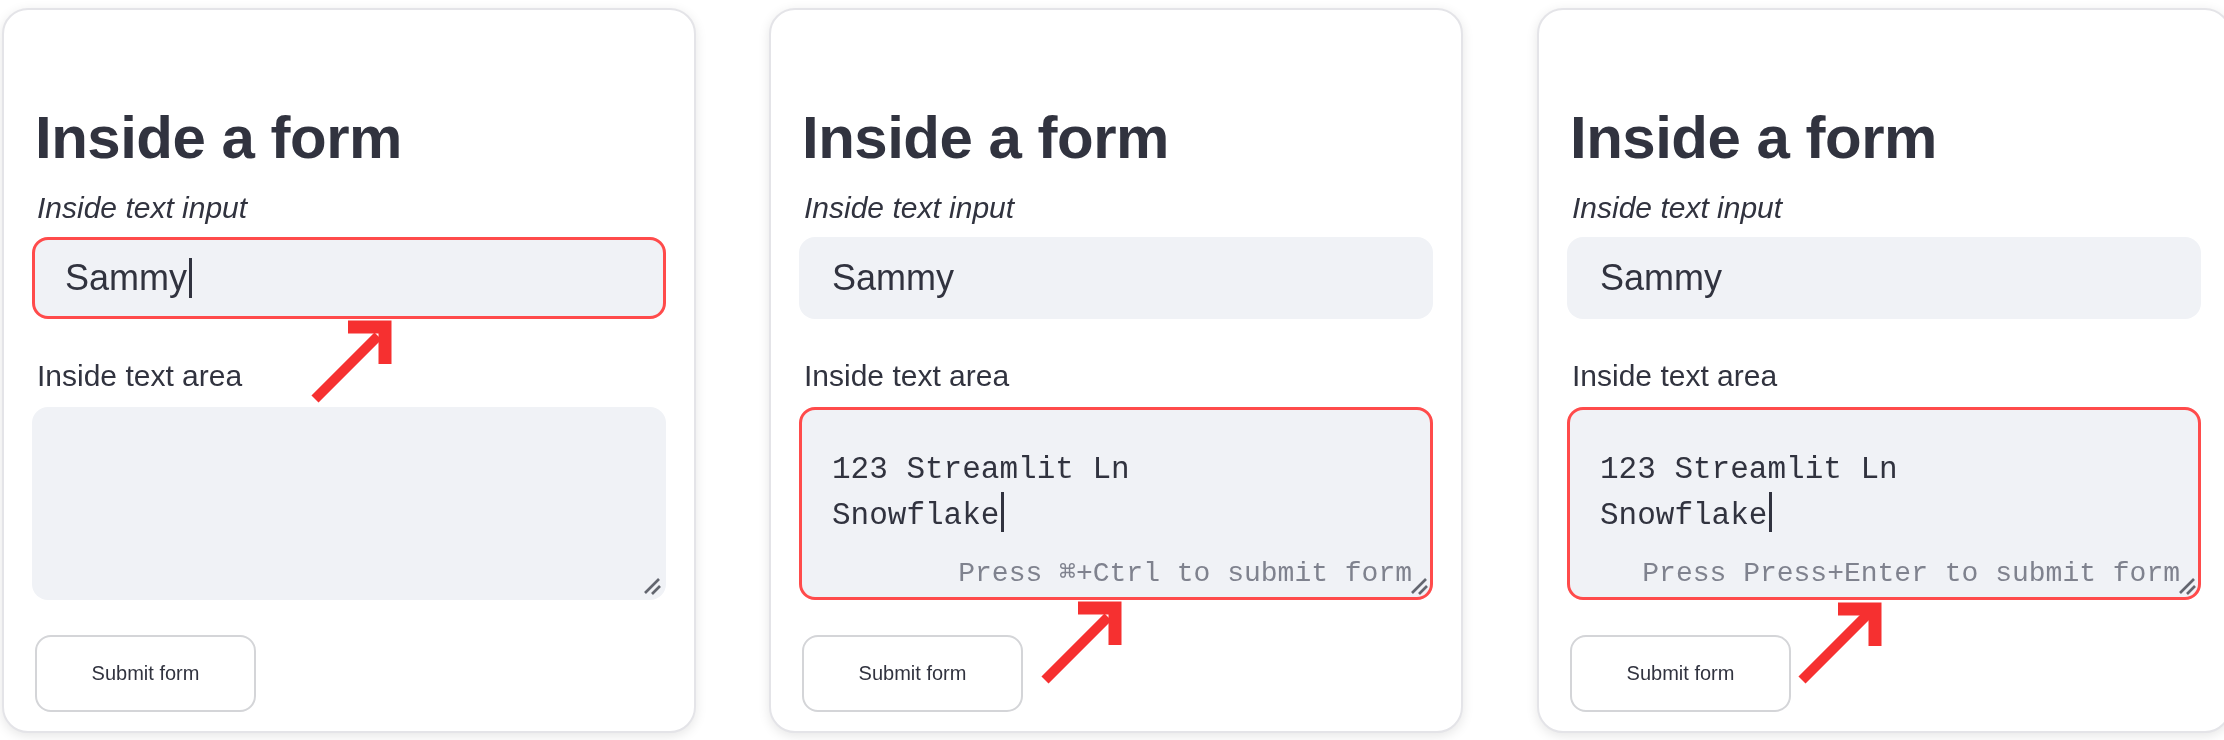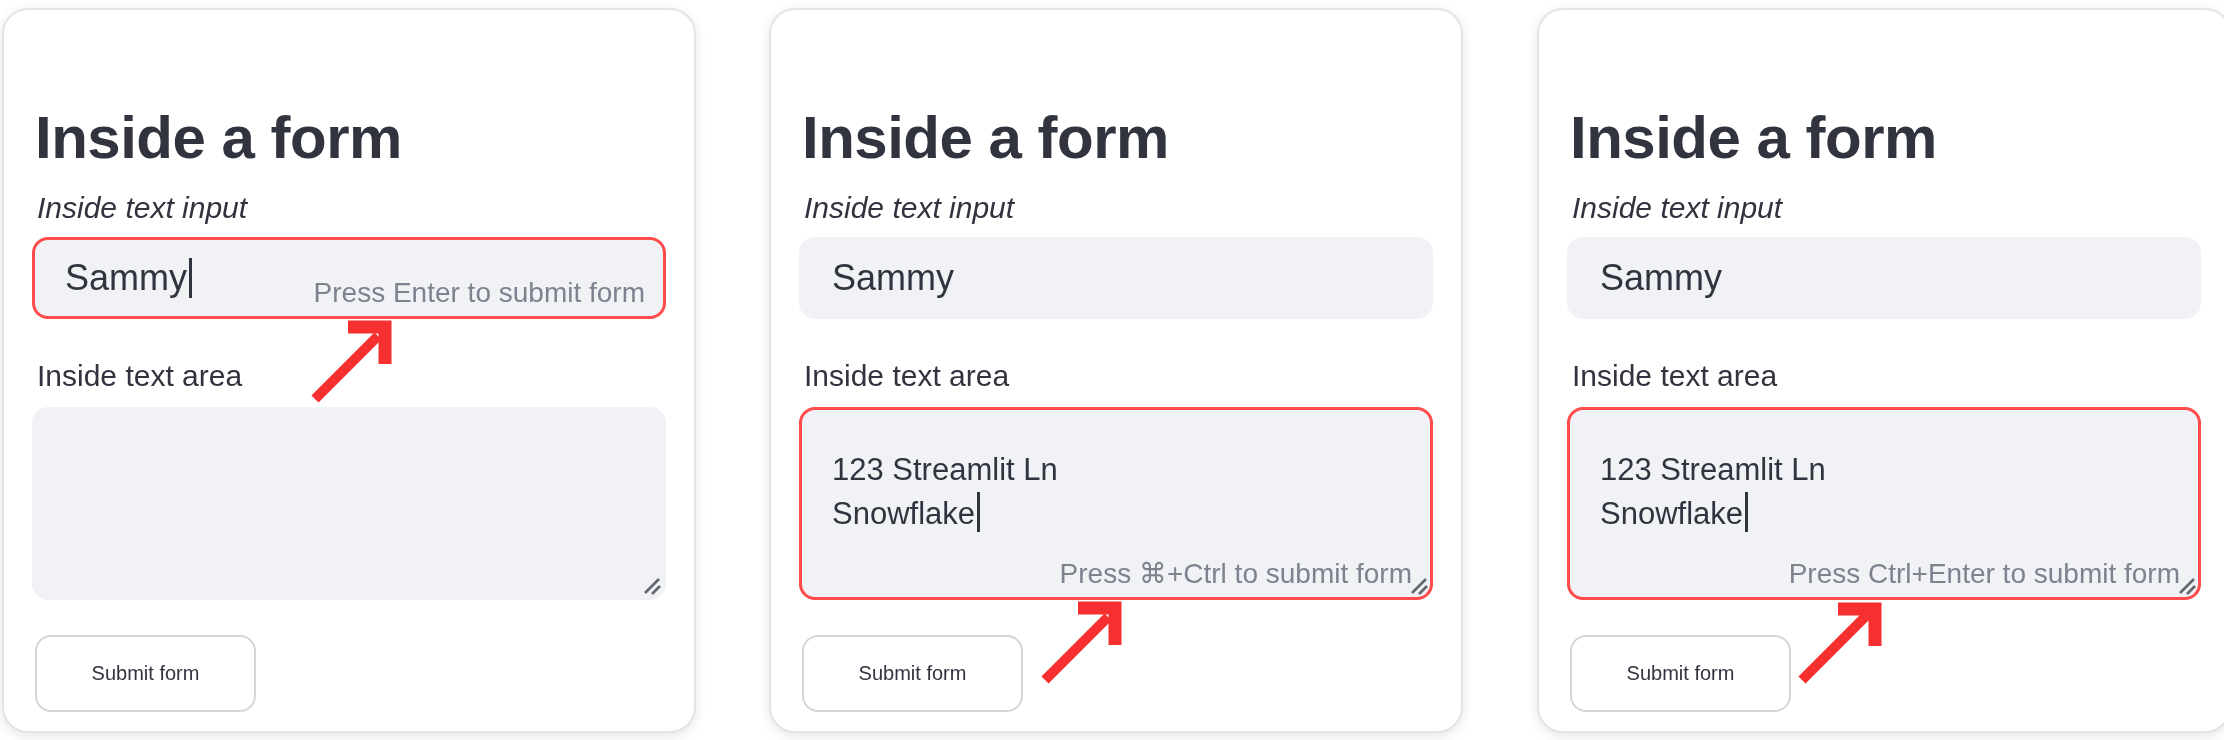--- a/index.html
+++ b/index.html
@@ -24,21 +24,21 @@
     position:absolute;left:33px;font-size:30px;line-height:32px;color:#31333F;white-space:nowrap;
   }
   .label-input{top:182px;font-style:italic;}
   .label-area{top:350px;}
   .field{
     position:absolute;left:28px;right:28px;box-sizing:border-box;
     background:#F0F2F6;border:3px solid transparent;border-radius:16px;
   }
   .field.focused{border-color:#FF4B4B;}
   .text-input{top:227px;height:82px;}
-  .text-area{top:397px;height:193px;}
+  .text-area{top:397px;height:193px;font-family:Liberation Mono, monospace;}
   .input-value{
     position:absolute;left:30px;top:0;height:76px;line-height:76px;
     font-size:36px;color:#31333F;white-space:pre;
   }
   .area-lines{
     position:absolute;left:30px;top:38px;font-size:31px;line-height:44px;
     color:#31333F;white-space:pre;
   }
   .caret{
     display:inline-block;width:3px;height:40px;background:#31333F;
@@ -63,21 +63,20 @@
 </style>
 </head>
 <body>
 
 <section class="card card-1">
   <h2 class="title">Inside a form</h2>
 
   <div class="field-label label-input">Inside text input</div>
   <div class="field text-input focused">
     <div class="input-value"><span>Sammy</span><span class="caret"></span></div>
-    <div class="submit-hint">Press Enter to submit form</div>
   </div>
 
   <div class="field-label label-area">Inside text area</div>
   <div class="field text-area">
     <svg class="resize-handle" viewBox="0 0 22 22">
       <line x1="6" y1="20" x2="20" y2="6" stroke="#63666F" stroke-width="2.6"></line>
       <line x1="13" y1="21" x2="21" y2="13" stroke="#63666F" stroke-width="2.6"></line>
     </svg>
   </div>
 
@@ -119,21 +118,21 @@
   <h2 class="title">Inside a form</h2>
 
   <div class="field-label label-input">Inside text input</div>
   <div class="field text-input">
     <div class="input-value"><span>Sammy</span></div>
   </div>
 
   <div class="field-label label-area">Inside text area</div>
   <div class="field text-area focused">
     <div class="area-lines"><div>123 Streamlit Ln</div><div><span>Snowflake</span><span class="caret"></span></div></div>
-    <div class="submit-hint">Press Ctrl+Enter to submit form</div>
+    <div class="submit-hint">Press Press+Enter to submit form</div>
     <svg class="resize-handle" viewBox="0 0 22 22">
       <line x1="6" y1="20" x2="20" y2="6" stroke="#63666F" stroke-width="2.6"></line>
       <line x1="13" y1="21" x2="21" y2="13" stroke="#63666F" stroke-width="2.6"></line>
     </svg>
   </div>
 
   <button class="submit-btn">Submit form</button>
 
   <svg class="arrow-svg" viewBox="0 0 686 725">
     <line x1="263" y1="670" x2="330" y2="603" stroke="#F63030" stroke-width="10"></line>

